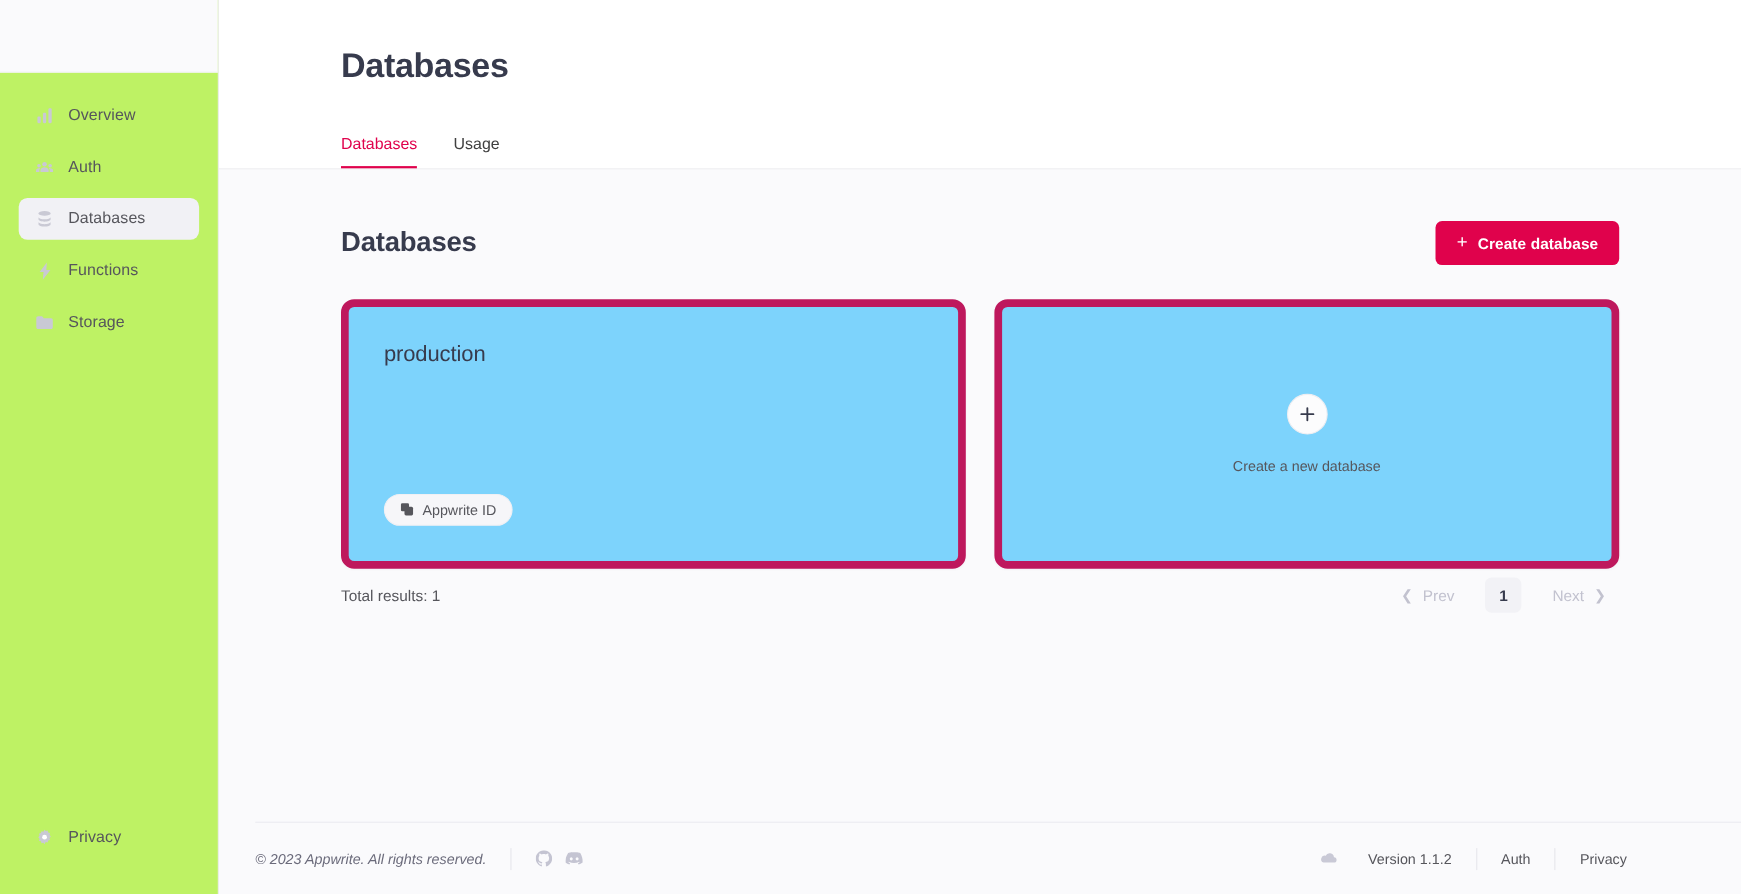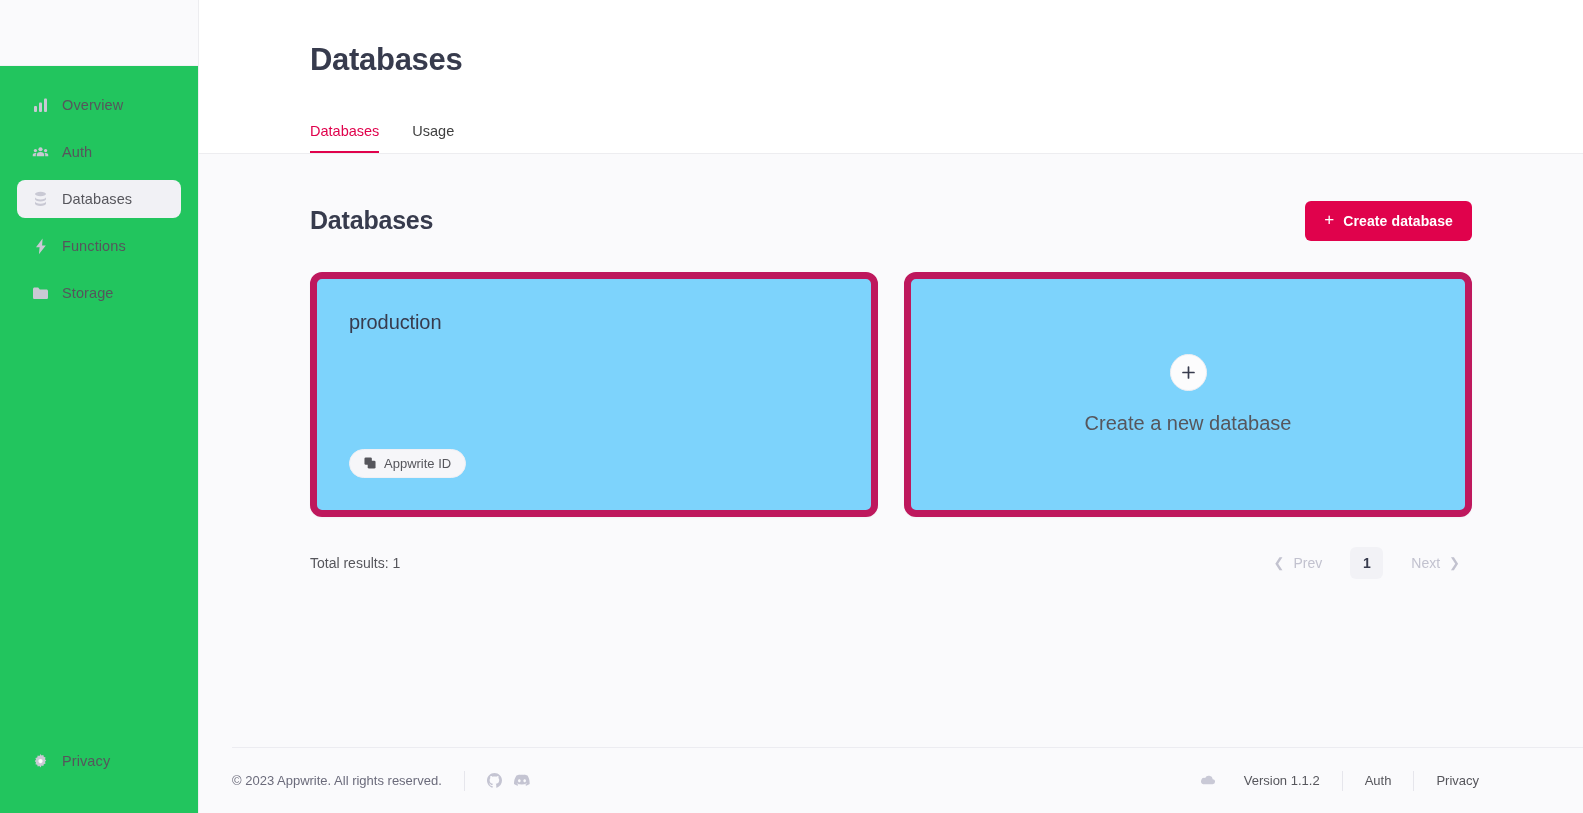--- a/index.html
+++ b/index.html
@@ -21,21 +21,21 @@
     display: flex;
     width: 1583px;
     height: 813px;
   }
 
   
   .sidebar {
     width: 199px;
     min-width: 199px;
     height: 813px;
-    background: #22c55e;
+    background: #bef264;
     border-right: 1px solid #ededf0;
     display: flex;
     flex-direction: column;
     position: relative;
   }
   .sidebar-top {
     height: 66px;
     background: #fafafc;
     border-bottom: 1px solid #f2f2f5;
   }
@@ -222,29 +222,29 @@
     border: 1px solid #eeeef2;
     background: #fcfcfd;
     display: flex;
     align-items: center;
     justify-content: center;
     color: #373b4d;
     font-size: 19px;
     line-height: 1;
   }
   .card-new-label {
-    font-size: 20px;
+    font-size: 13px;
     color: #56565c;
   }
 
   .pagination-row {
     display: flex;
     align-items: center;
     justify-content: space-between;
-    margin-top: 30px;
+    margin-top: 8px;
   }
   .total-results {
     font-size: 14px;
     color: #56565c;
   }
   .pager {
     display: flex;
     align-items: center;
     gap: 4px;
   }
@@ -288,20 +288,21 @@
     border-top: 1px solid #ececf1;
     margin-left: 33px;
     margin-right: 0;
     padding-right: 104px;
     padding-left: 0;
   }
   .footer-left {
     display: flex;
     align-items: center;
     gap: 0;
+    font-style: italic;
   }
   .copyright {
     font-size: 13px;
     color: #6b6b7b;
     padding-right: 22px;
   }
   .vdiv {
     width: 1px;
     height: 20px;
     background: #e6e6ec;

